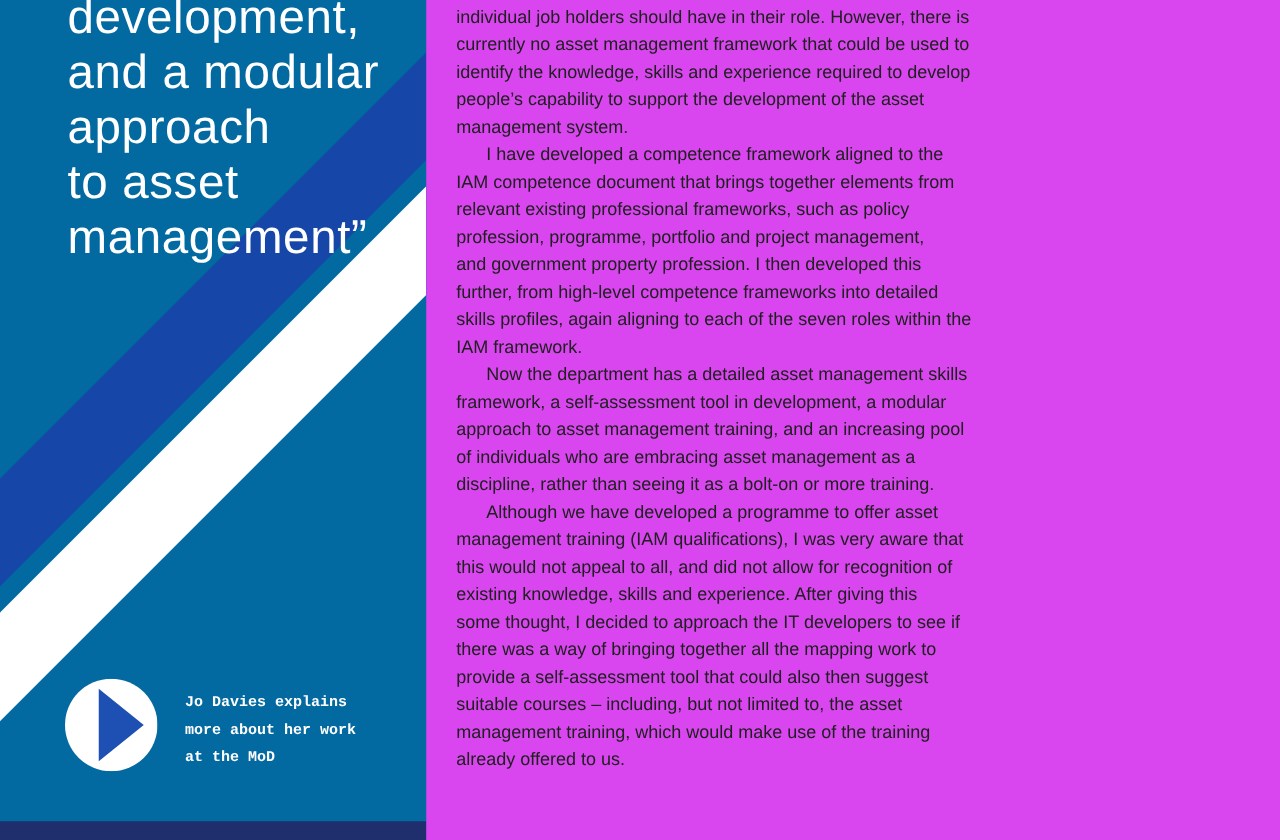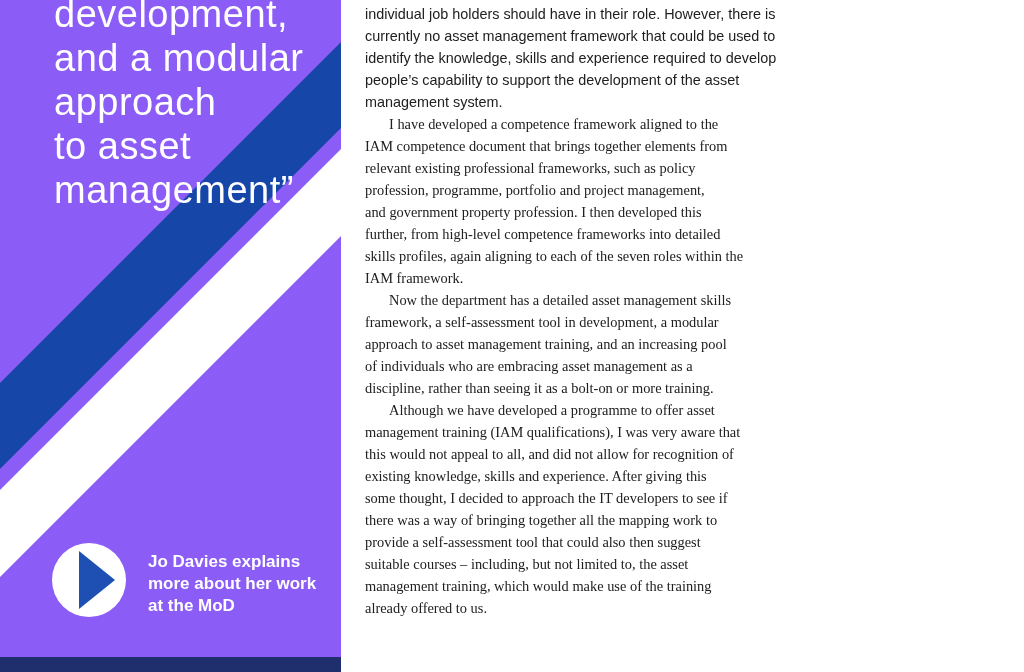--- a/index.html
+++ b/index.html
@@ -11,21 +11,21 @@
     height: 672px;
     overflow: hidden;
     background: #d9e2f1;
   }
 
   
   .left-panel {
     position: absolute;
     left: 0; top: 0;
     width: 341px; height: 672px;
-    background: #8b5cf6;
+    background: #0369a1;
     overflow: hidden;
     padding-left: 20px;
   }
   .stripes {
     position: absolute;
     left: 0; top: 0;
     display: block;
   }
   .quote {
     position: absolute;
@@ -44,55 +44,56 @@
     align-items: center;
   }
   .play-button {
     width: 74px; height: 74px;
     flex: 0 0 auto;
     cursor: pointer;
   }
   .caption {
     margin-left: 22px;
     color: #ffffff;
-    font-size: 17px;
+    font-size: 12px;
     font-weight: bold;
     line-height: 22px;
     white-space: pre;
     padding-top: 8px;
+    font-family: Liberation Mono, monospace;
   }
   .bottom-bar {
     position: absolute;
     left: 0; bottom: 0;
     width: 341px; height: 15px;
     background: #1f2f6d;
   }
 
   
   .article {
     position: absolute;
     left: 341px; top: 0;
     width: 683px; height: 672px;
-    background: #ffffff;
+    background: #d946ef;
     overflow: hidden;
   }
   .text-col {
     position: absolute;
     left: 24px;           
     top: -19px;           
     width: 470px;
     color: #202020;
     font-size: 14.4px;
     line-height: 22px;
   }
   .text-col p {
     margin: 0;
     white-space: pre;
   }
-  .text-col p.indent { text-indent: 24px; font-family: Liberation Serif, serif; }
+  .text-col p.indent { text-indent: 24px; }
 </style>
 </head>
 <body>
 
 <div class="page">
 
   <aside class="left-panel">
 
     <svg class="stripes" width="341" height="672" viewBox="0 0 341 672">
       <polygon points="0,383 341,42 341,128 0,469" fill="#1647a8"></polygon>

